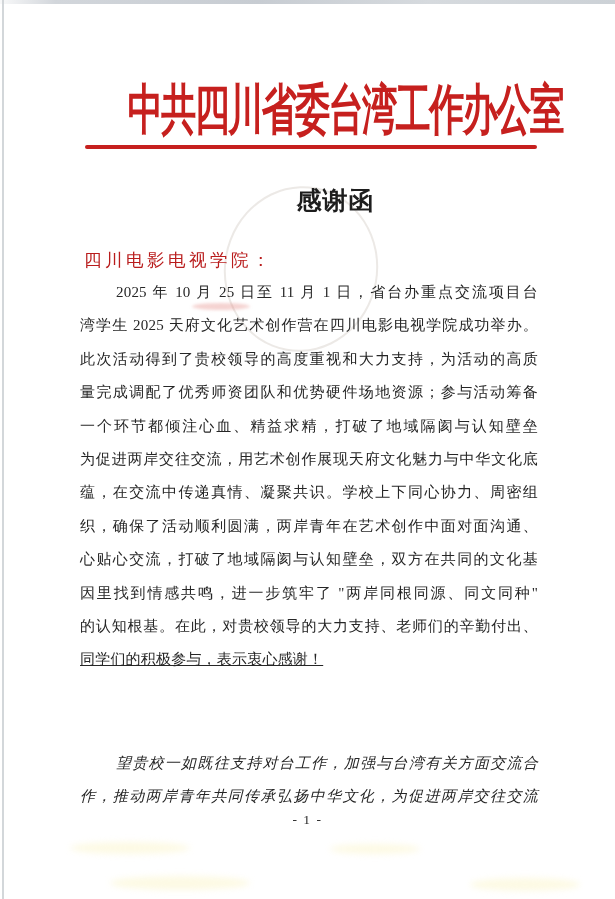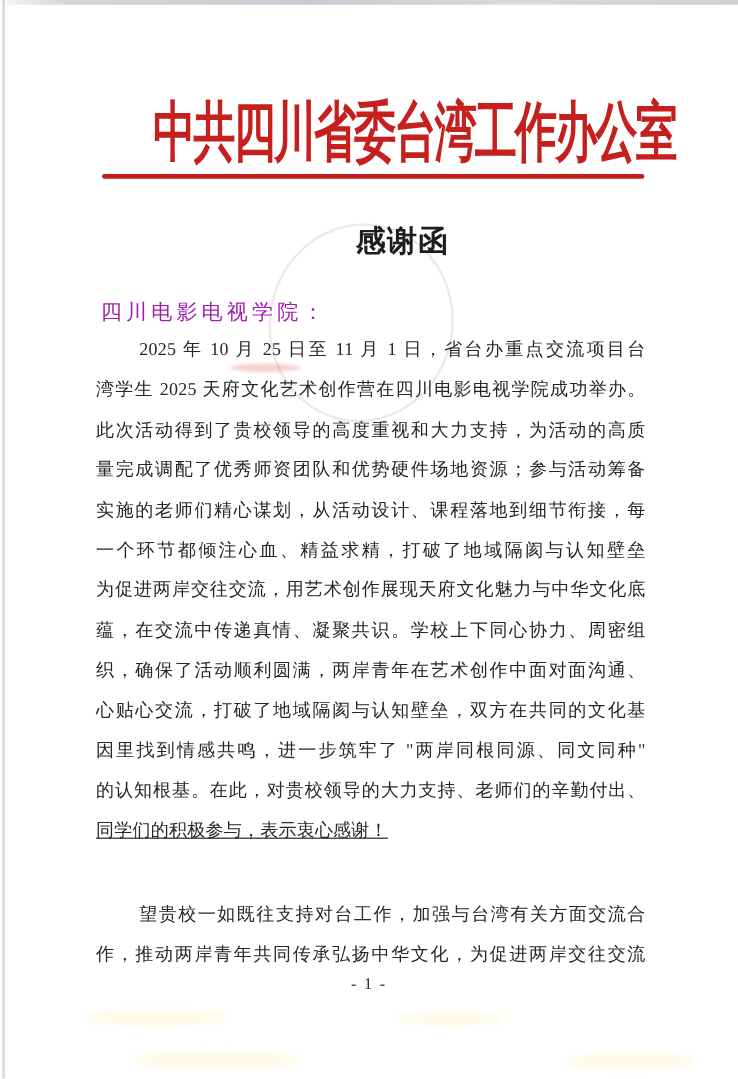--- a/index.html
+++ b/index.html
@@ -100,32 +100,32 @@
     letter-spacing: 1px;
     margin-left: 28px;
   }
   
   .salutation {
     position: absolute;
     left: 84px; top: 244px;
     font-size: 17.5px;
     letter-spacing: 3.5px;
     line-height: 33px;
-    color: #a21caf;
+    color: #b91c1c;
     white-space: nowrap;
   }
   .para {
     position: absolute;
     left: 80px;
     width: 458px;
     font-size: 15px;
     color: #262626;
   }
   .para-1 { top: 276px; }
-  .para-2 { top: 747px; }
+  .para-2 { top: 747px; font-style: italic; }
   .bline {
     height: 33.4px;
     line-height: 33.4px;
     text-align: justify;
     text-align-last: justify;
     letter-spacing: 0.2px;
     white-space: nowrap;
   }
   .bline.no-just {
     text-align: left;
@@ -167,21 +167,20 @@
 
   <div class="doc-title">感谢函</div>
 
   <div class="salutation">四川电影电视学院：</div>
 
   <div class="para para-1">
     <div class="bline indent">2025 年 10 月 25 日至 11 月 1 日，省台办重点交流项目台</div>
     <div class="bline">湾学生 2025 天府文化艺术创作营在四川电影电视学院成功举办。</div>
     <div class="bline">此次活动得到了贵校领导的高度重视和大力支持，为活动的高质</div>
     <div class="bline">量完成调配了优秀师资团队和优势硬件场地资源；参与活动筹备</div>
-    <div class="bline">实施的老师们精心谋划，从活动设计、课程落地到细节衔接，每</div>
     <div class="bline">一个环节都倾注心血、精益求精，打破了地域隔阂与认知壁垒</div>
     <div class="bline">为促进两岸交往交流，用艺术创作展现天府文化魅力与中华文化底</div>
     <div class="bline">蕴，在交流中传递真情、凝聚共识。学校上下同心协力、周密组</div>
     <div class="bline">织，确保了活动顺利圆满，两岸青年在艺术创作中面对面沟通、</div>
     <div class="bline">心贴心交流，打破了地域隔阂与认知壁垒，双方在共同的文化基</div>
     <div class="bline">因里找到情感共鸣，进一步筑牢了 "两岸同根同源、同文同种"</div>
     <div class="bline">的认知根基。在此，对贵校领导的大力支持、老师们的辛勤付出、</div>
     <div class="bline no-just">同学们的积极参与，表示衷心感谢！</div>
   </div>
 

